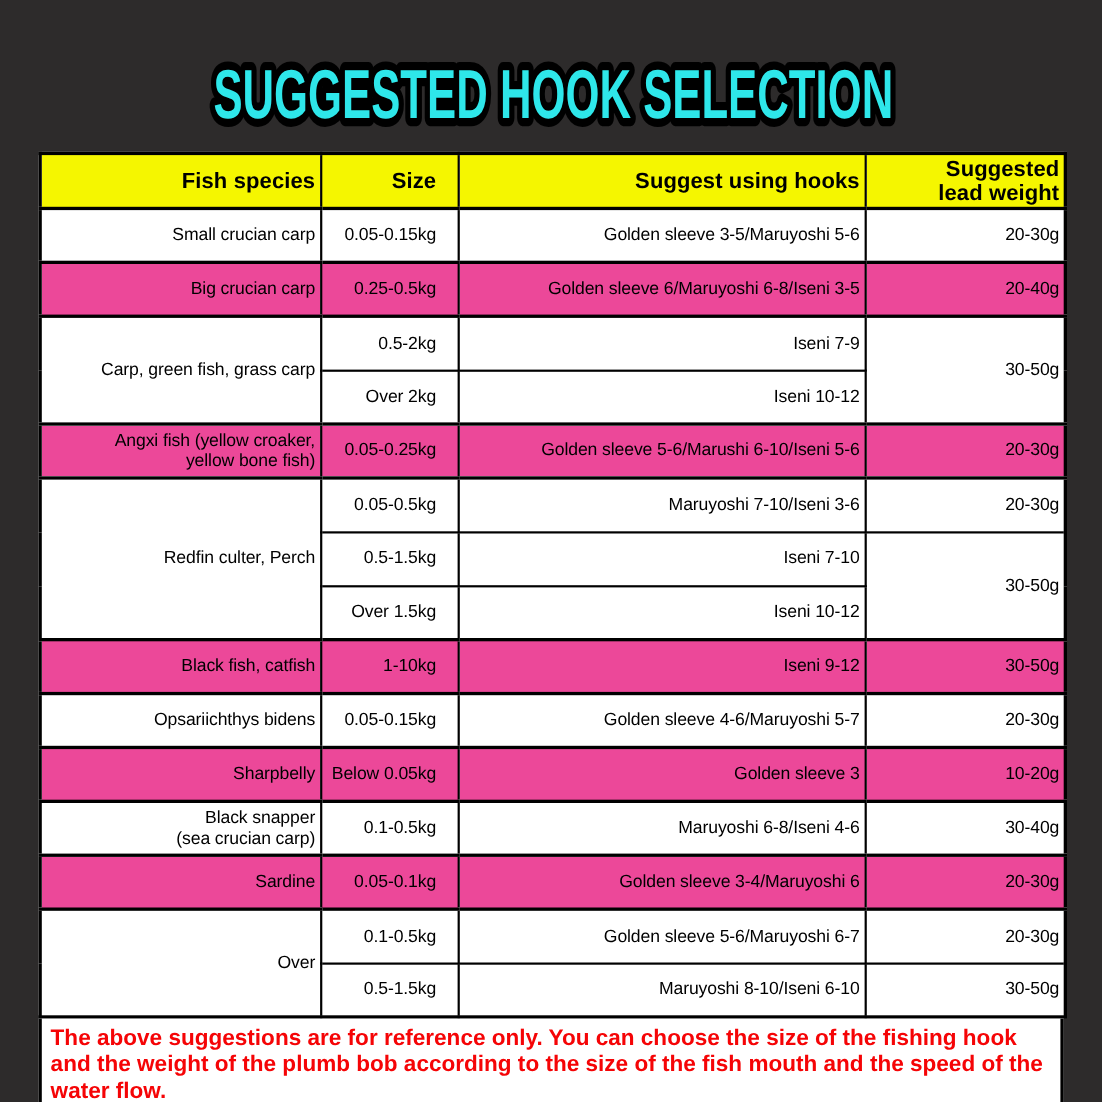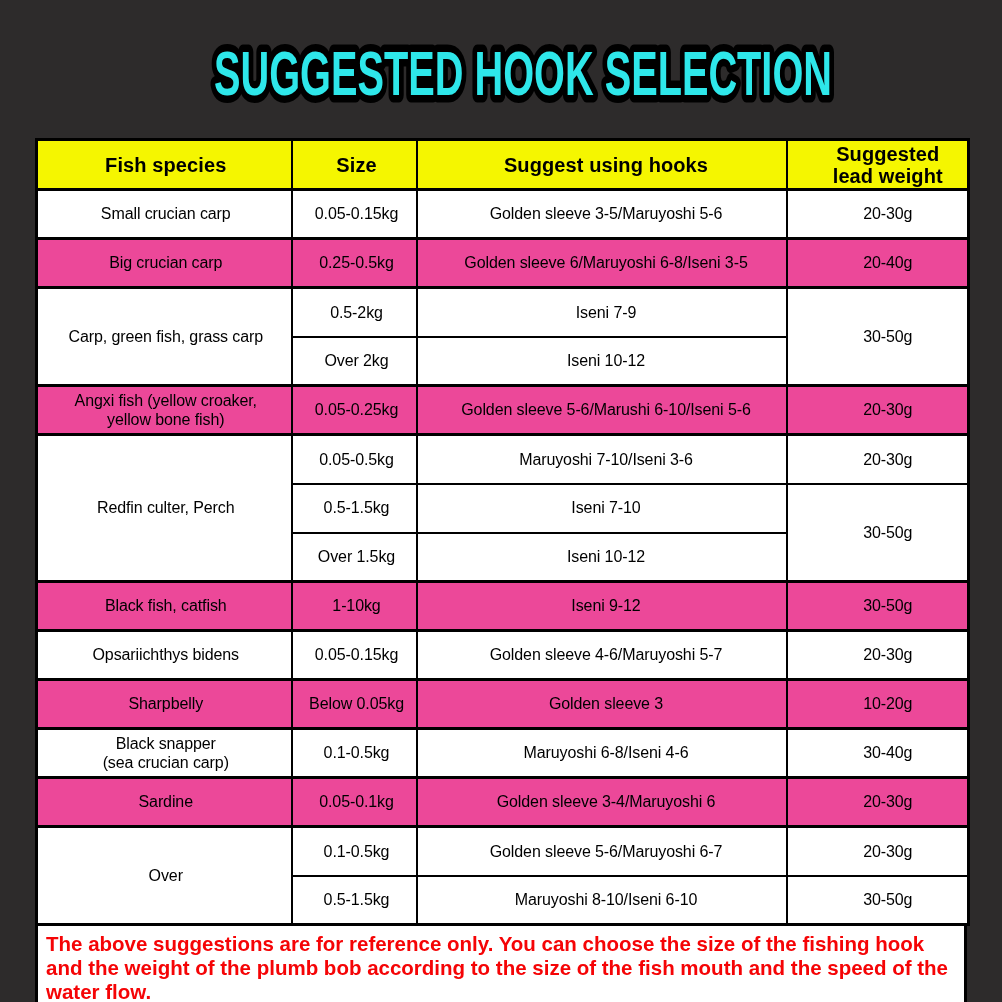--- a/index.html
+++ b/index.html
@@ -4,40 +4,40 @@
 <style>
   * { margin: 0; padding: 0; box-sizing: border-box; }
   html, body { width: 1002px; height: 1002px; overflow: hidden; }
   body {
     background: #2d2b2b;
     font-family: "Liberation Sans", sans-serif;
     position: relative;
   }
   .title-band {
     position: absolute;
-    top: 0; left: 0;
-    width: 816px; height: 132px; padding-left: 20px;
+    top: 12px; left: 0;
+    width: 816px; height: 132px;
   }
   .title-band svg { display: block; }
   .panel {
     position: absolute;
     left: 35px; top: 138px;
     width: 932px;
   }
   table.hook-table {
     border-collapse: collapse;
     table-layout: fixed;
     width: 932px;
     border: 3px solid #000;
     background: #fff;
   }
   .hook-table th, .hook-table td {
     border: 2px solid #000;
     vertical-align: middle;
-    text-align: center;
+    text-align: right;
     color: #000;
     white-space: pre-line;
     overflow: hidden;
   }
   .hook-table th {
     background: #f5f600;
     font-size: 20px;
     font-weight: bold;
     height: 50px;
     line-height: 1.1;
@@ -47,21 +47,21 @@
     font-size: 16px;
     font-weight: 400;
     height: 49px;
     line-height: 1.2;
     letter-spacing: -0.1px;
   }
   .hook-table tr.white td { background: #ffffff; }
   .hook-table tr.gray  td { background: #ec4899; }
   .hook-table tr.group-start td { border-top-width: 3px; }
   .col-species { padding-left: 7px;  padding-right: 4px; }
-  .col-size    { padding-left: 7px;  padding-right: 2px; }
+  .col-size    { padding-left: 7px;  padding-right: 19px; }
   .col-hooks   { padding-left: 13px; padding-right: 4px; }
   .col-lead    { padding-left: 25px; padding-right: 4px; }
   .footer-note {
     border: 3px solid #000;
     border-top: none;
     background: #ffffff;
     color: #f50406;
     font-size: 20.5px;
     font-weight: bold;
     line-height: 1.16;

